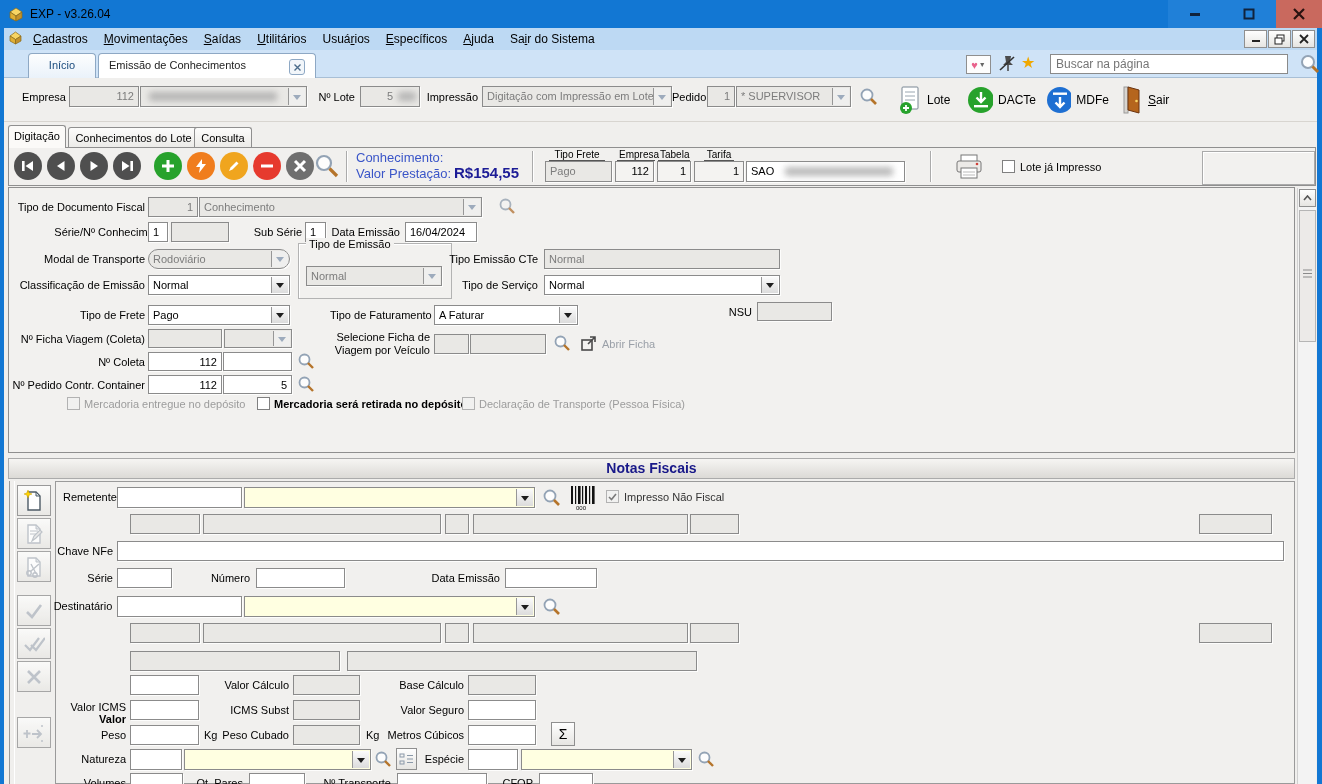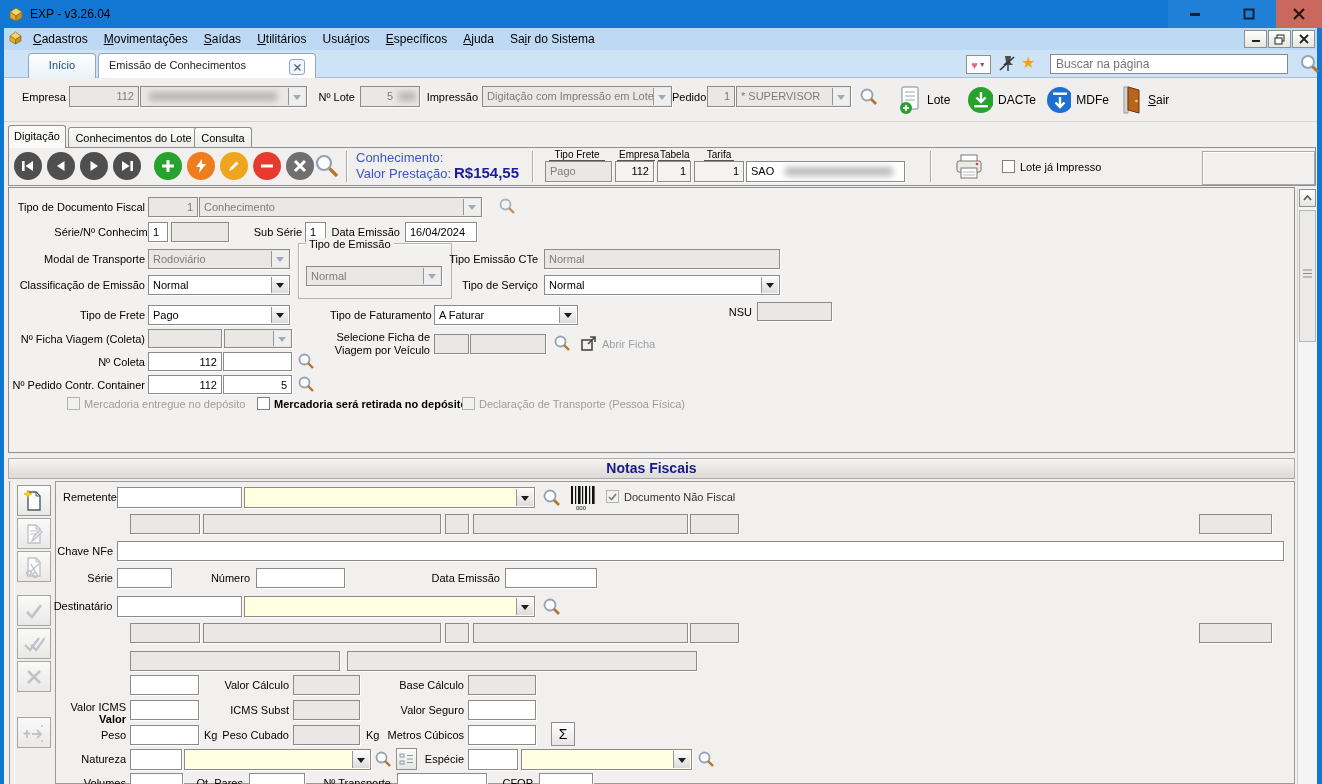--- a/index.html
+++ b/index.html
@@ -323,21 +323,21 @@
 
   <span class="lbl" style="left:10px;top:226px;width:135px;padding-left:24px;">Série/Nº Conhecimento</span>
   <div class="fld" style="left:148px;top:222px;width:20px;height:20px;">1</div>
   <div class="fld dis" style="left:171px;top:222px;width:58px;height:20px;"></div>
   <span class="lbl" style="left:240px;top:226px;width:62px;">Sub Série</span>
   <div class="fld" style="left:305px;top:222px;width:21px;height:20px;">1</div>
   <span class="lbl" style="left:330px;top:226px;width:70px;">Data Emissão</span>
   <div class="fld" style="left:405px;top:222px;width:72px;height:20px;">16/04/2024</div>
 
   <span class="lbl" style="left:10px;top:253px;width:135px;">Modal de Transporte</span>
-  <div class="fld dis combo" style="left:148px;top:249px;width:142px;height:20px;">
+  <div class="fld dis combo" style="left:148px;top:249px;width:142px;height:20px;border-radius:10px;">
     <span>Rodoviário</span>
     <span class="carr gdis"></span>
   </div>
   <div class="gbox" style="left:298px;top:243px;width:152px;height:54px;"></div>
   <span class="lbl" style="left:306px;top:238px;text-align:left;background:#f2f1ef;padding:0 3px;">Tipo de Emissão</span>
   <div class="fld dis combo" style="left:306px;top:266px;width:136px;height:20px;">
     <span>Normal</span>
     <span class="carr gdis"></span>
   </div>
   <span class="lbl" style="left:448px;top:253px;width:90px;">Tipo Emissão CTe</span>
@@ -514,21 +514,21 @@
           <rect x="23" y="1" width="2.6" height="18"></rect>
         </g>
       <text x="7" y="25" font-size="6" fill="#111" font-family="Liberation Sans">000</text>
     </svg>
   </span>
   <span class="cb cdis" style="left:606px;top:490px;">
     <svg width="9" height="8">
         <polyline points="1,4 3.5,6.5 8,1" fill="none" stroke="#7a7a7a" stroke-width="1.6"></polyline>
       </svg>
   </span>
-  <span class="lbl" style="left:624px;top:491px;text-align:left;color:#333;">Documento Não Fiscal</span>
+  <span class="lbl" style="left:624px;top:491px;text-align:left;color:#333;">Impresso Não Fiscal</span>
 
   <div class="fld dis" style="left:130px;top:514px;width:70px;height:20px;"></div>
   <div class="fld dis" style="left:203px;top:514px;width:238px;height:20px;"></div>
   <div class="fld dis" style="left:445px;top:514px;width:24px;height:20px;"></div>
   <div class="fld dis" style="left:473px;top:514px;width:215px;height:20px;"></div>
   <div class="fld dis" style="left:690px;top:514px;width:49px;height:20px;"></div>
   <div class="fld dis" style="left:1199px;top:514px;width:73px;height:20px;"></div>
 
   <span class="lbl" style="left:55px;top:545px;width:58px;">Chave NFe</span>
   <div class="fld" style="left:117px;top:541px;width:1167px;height:20px;"></div>

